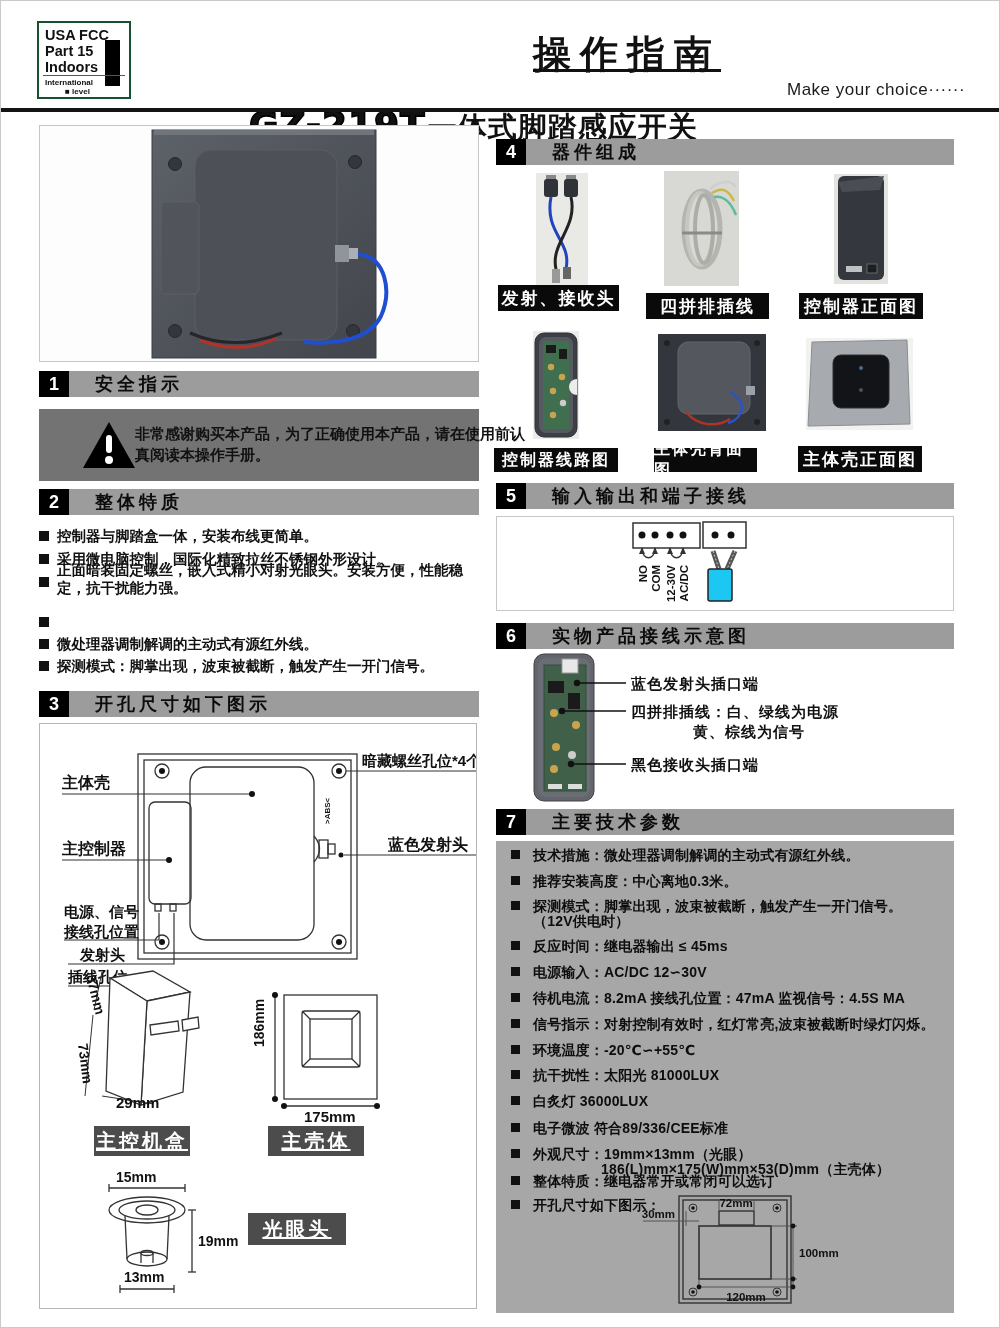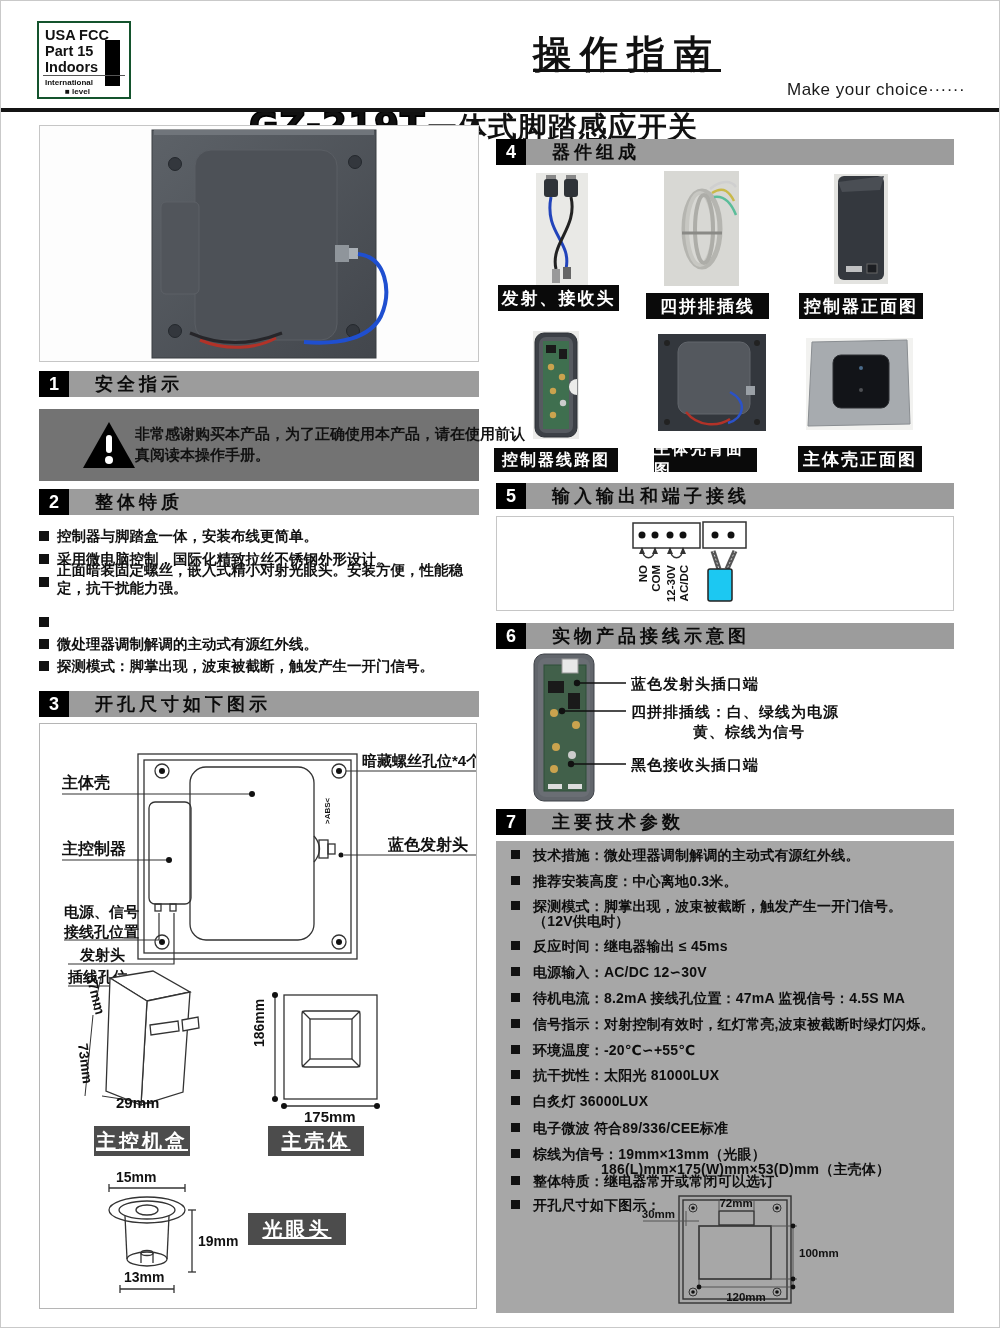--- a/index.html
+++ b/index.html
@@ -414,21 +414,21 @@
   <div class="spec" style="top:1015px">信号指示：对射控制有效时，红灯常亮,波束被截断时绿灯闪烁。</div>
   <div class="ssq" style="top:1044px"></div>
   <div class="spec" style="top:1041px">环境温度：-20℃∽+55℃</div>
   <div class="ssq" style="top:1069px"></div>
   <div class="spec" style="top:1066px">抗干扰性：太阳光 81000LUX</div>
   <div class="ssq" style="top:1095px"></div>
   <div class="spec" style="top:1092px">白炙灯 36000LUX</div>
   <div class="ssq" style="top:1122px"></div>
   <div class="spec" style="top:1119px">电子微波 符合89/336/CEE标准</div>
   <div class="ssq" style="top:1148px"></div>
-  <div class="spec" style="top:1145px">棕线为信号：19mm×13mm（光眼）</div>
+  <div class="spec" style="top:1145px">外观尺寸：19mm×13mm（光眼）</div>
   <div class="spec" style="top:1160px;left:600px;width:352px">186(L)mm×175(W)mm×53(D)mm（主壳体）</div>
   <div class="ssq" style="top:1175px"></div>
   <div class="spec" style="top:1172px">整体特质：继电器常开或常闭可以选订</div>
   <div class="ssq" style="top:1199px"></div>
   <div class="spec" style="top:1196px">开孔尺寸如下图示：</div>
 
   <svg class="abs" style="left:630px;top:1190px" width="280" height="122" viewBox="0 0 280 122">
     <g fill="none" stroke="#333" stroke-width="1.4">
       <rect x="48" y="5" width="112" height="107"></rect>
       <rect x="52" y="9" width="104" height="99"></rect>

